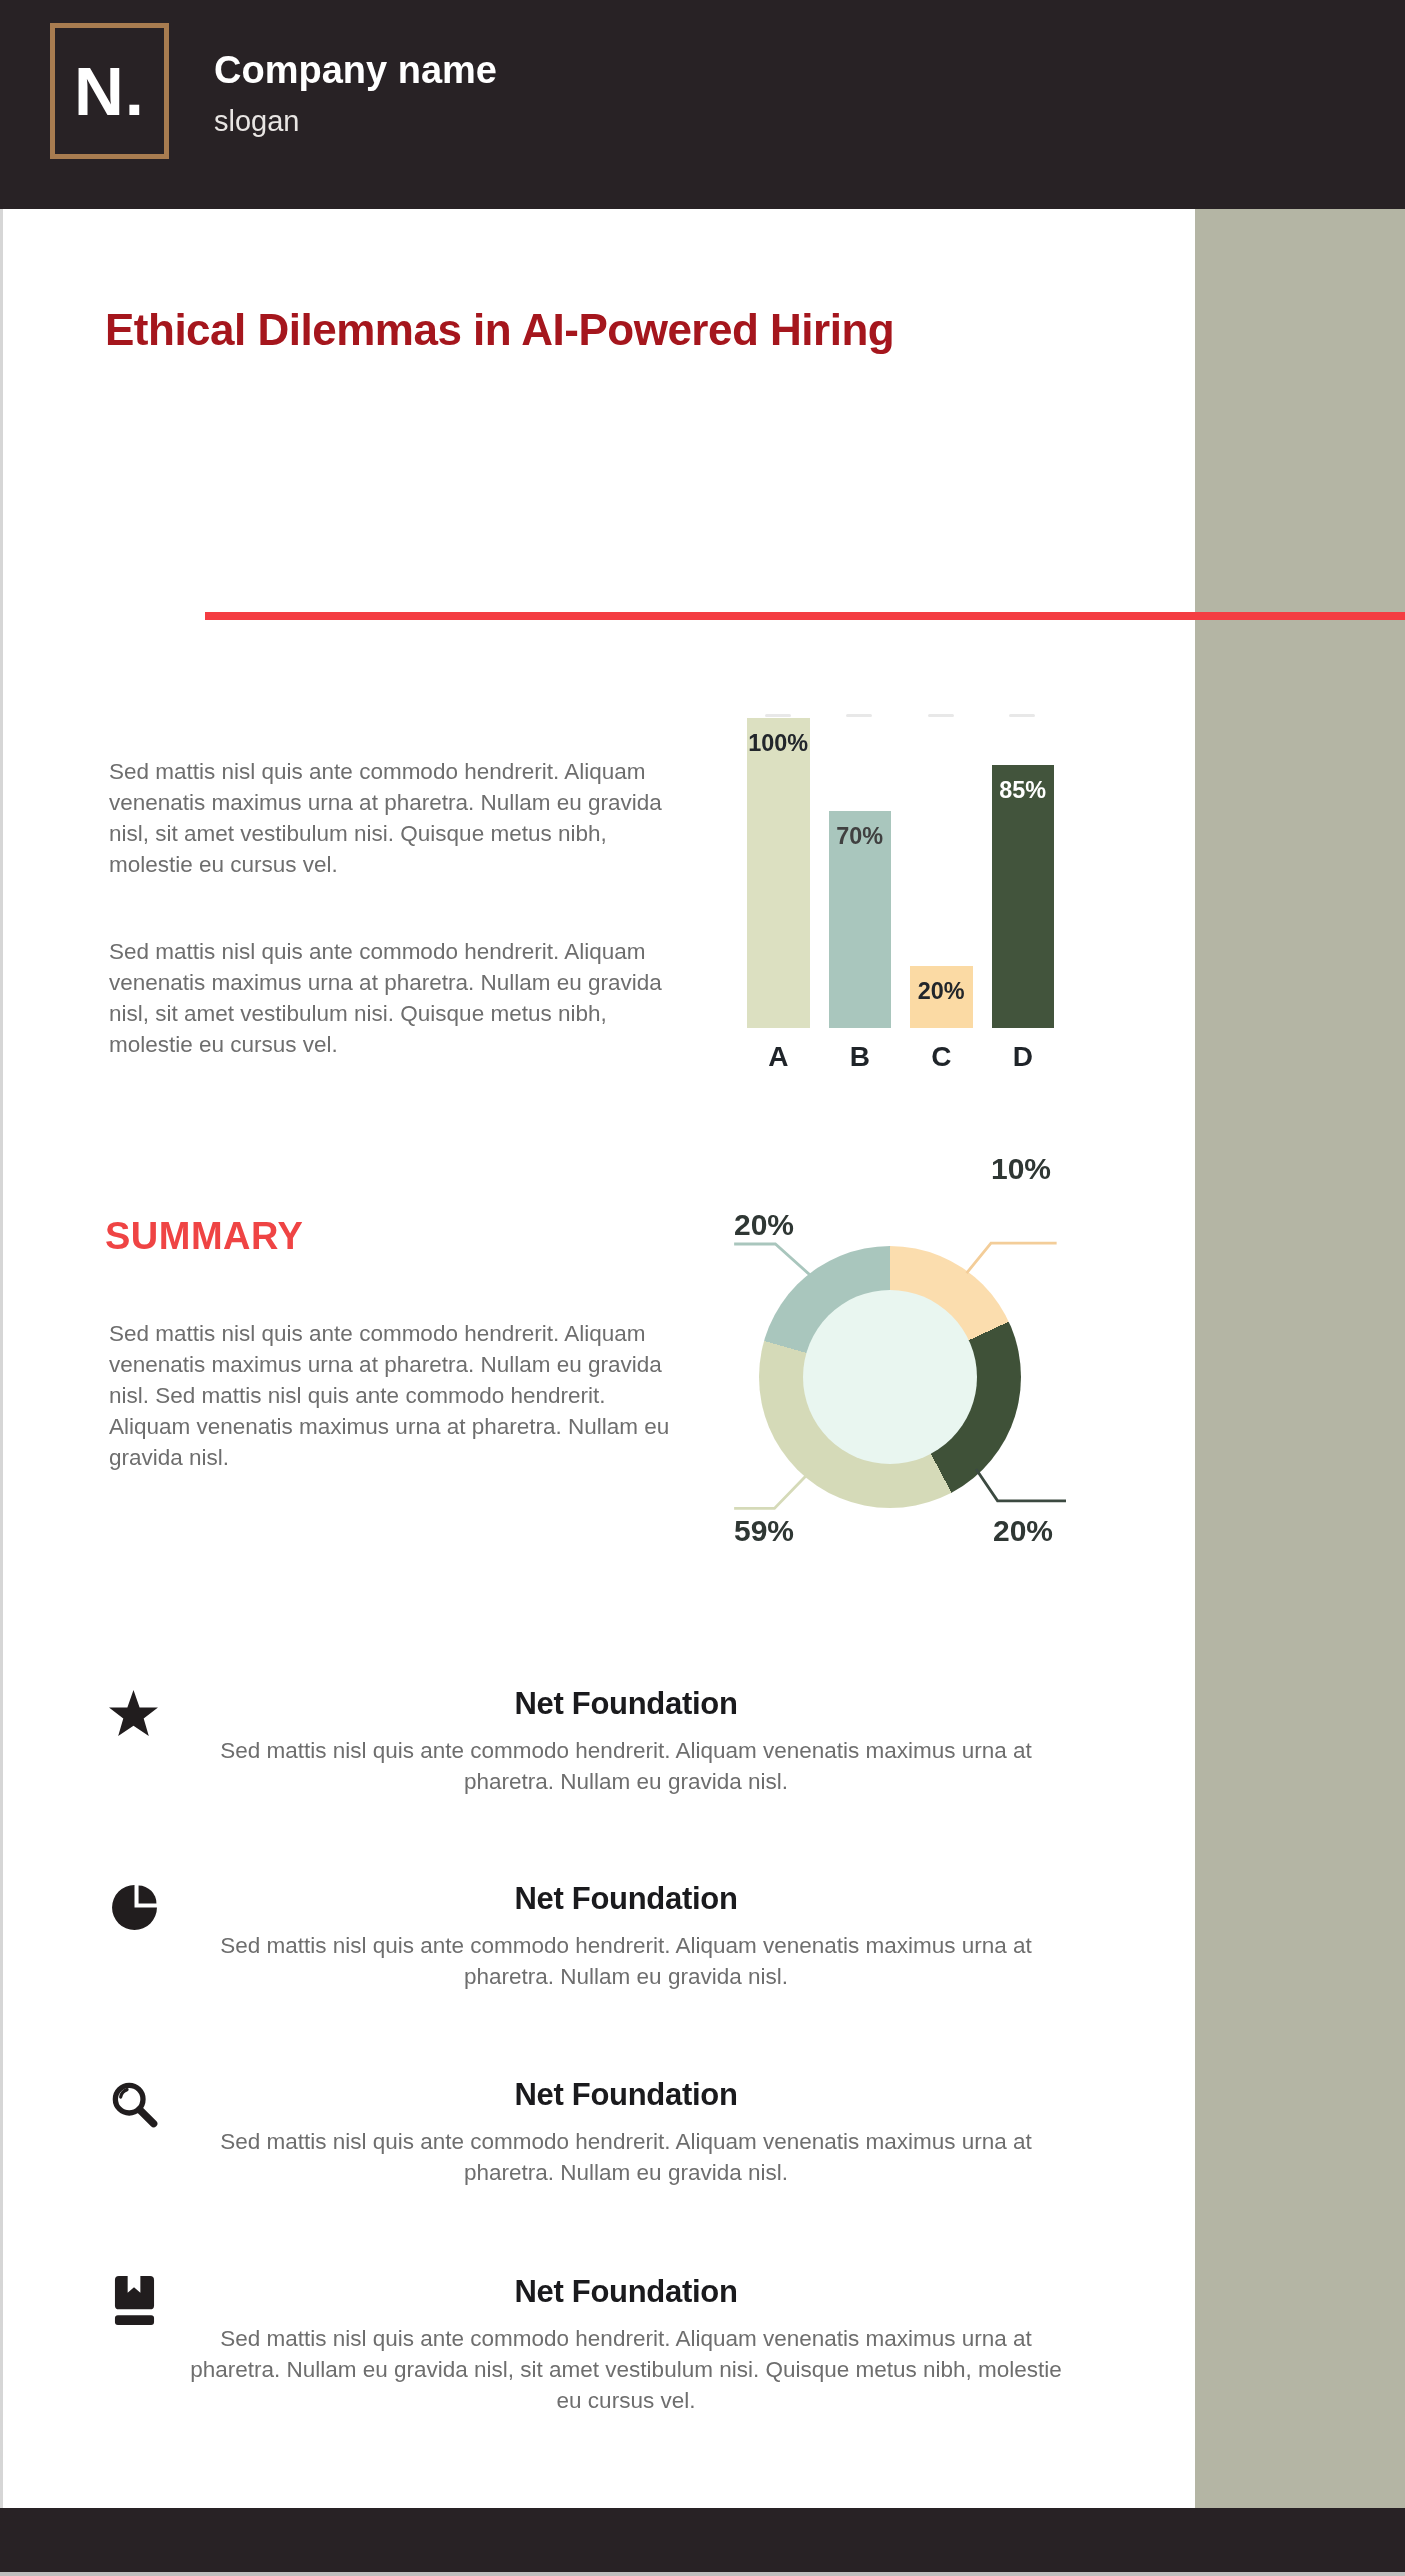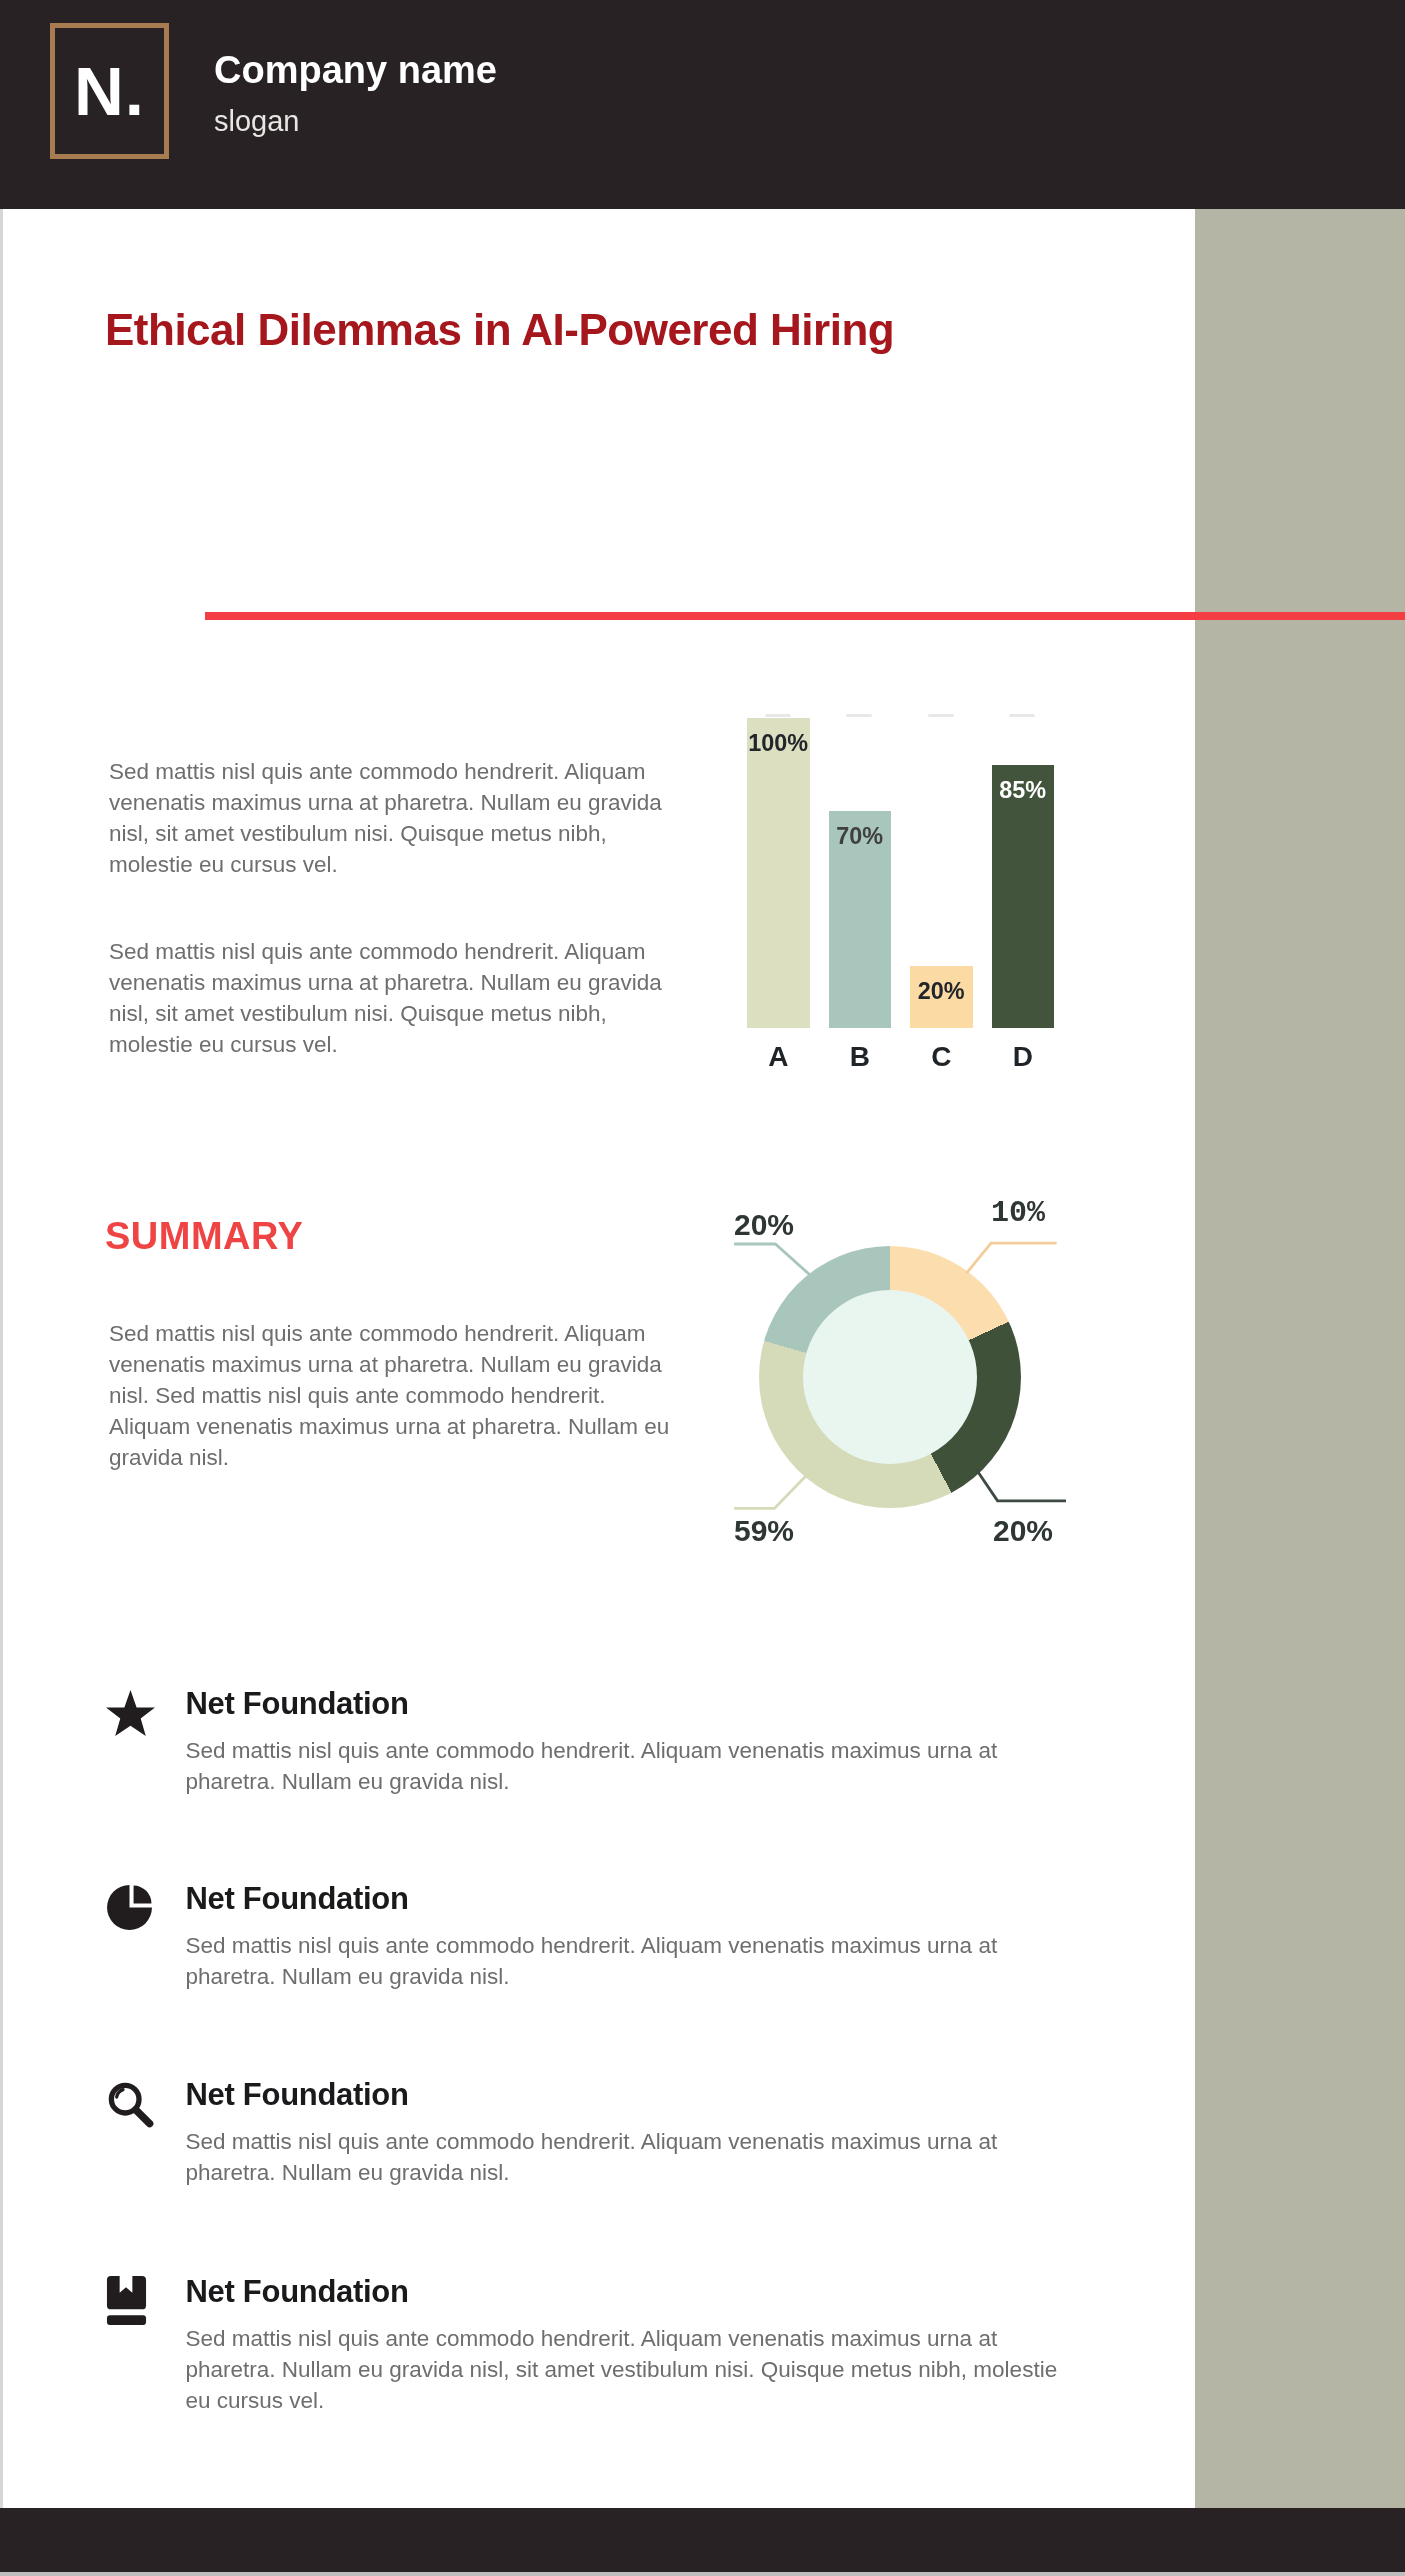--- a/index.html
+++ b/index.html
@@ -39,25 +39,25 @@
   .bar-cat{width:63px;text-align:center;font-size:28px;font-weight:bold;color:#1F2429;}
   
   .summary-heading{position:absolute;left:105px;top:1215px;color:#ef4444;font-size:38px;font-weight:bold;letter-spacing:0.5px;}
   .summary-para{position:absolute;left:109px;top:1295px;width:571px;color:#6E6E6E;font-size:22.5px;line-height:31px;}
   
   .donut{position:absolute;left:759px;top:1246px;width:262px;height:262px;border-radius:50%;}
   .donut-hole{position:absolute;left:803px;top:1290px;width:174px;height:174px;border-radius:50%;background:#E9F6F0;}
   .donut-callouts{position:absolute;left:721px;top:1199px;width:375px;height:375px;}
   .donut-label{position:absolute;font-size:30px;font-weight:600;color:#2F3734;}
   .dl-tl{left:734px;top:1208px;}
-  .dl-tr{left:991px;top:1196px;font-family:Liberation Mono, monospace;}
+  .dl-tr{left:991px;top:1152px;}
   .dl-bl{left:734px;top:1514px;}
   .dl-br{left:993px;top:1514px;}
   
-  .feature{position:absolute;left:105px;width:965px;display:flex;gap:22.5px;}
+  .feature{position:absolute;left:105px;width:965px;display:flex;gap:22.5px;text-align:center;}
   .f-1{top:1686px;}
   .f-2{top:1881px;}
   .f-3{top:2077px;}
   .f-4{top:2274px;}
   .feature-icon{width:58px;flex:0 0 58px;padding-top:1.9px;}
   .feature-title{margin:0;font-size:31px;font-weight:bold;color:#1A1A1D;letter-spacing:-0.3px;}
   .feature-body{margin:13px 0 0 0;max-width:881px;color:#6E6E6E;font-size:22.5px;line-height:31px;}
   
   .footer{position:absolute;left:0;top:2508px;width:1405px;height:65px;background:#282225;}
 </style>

